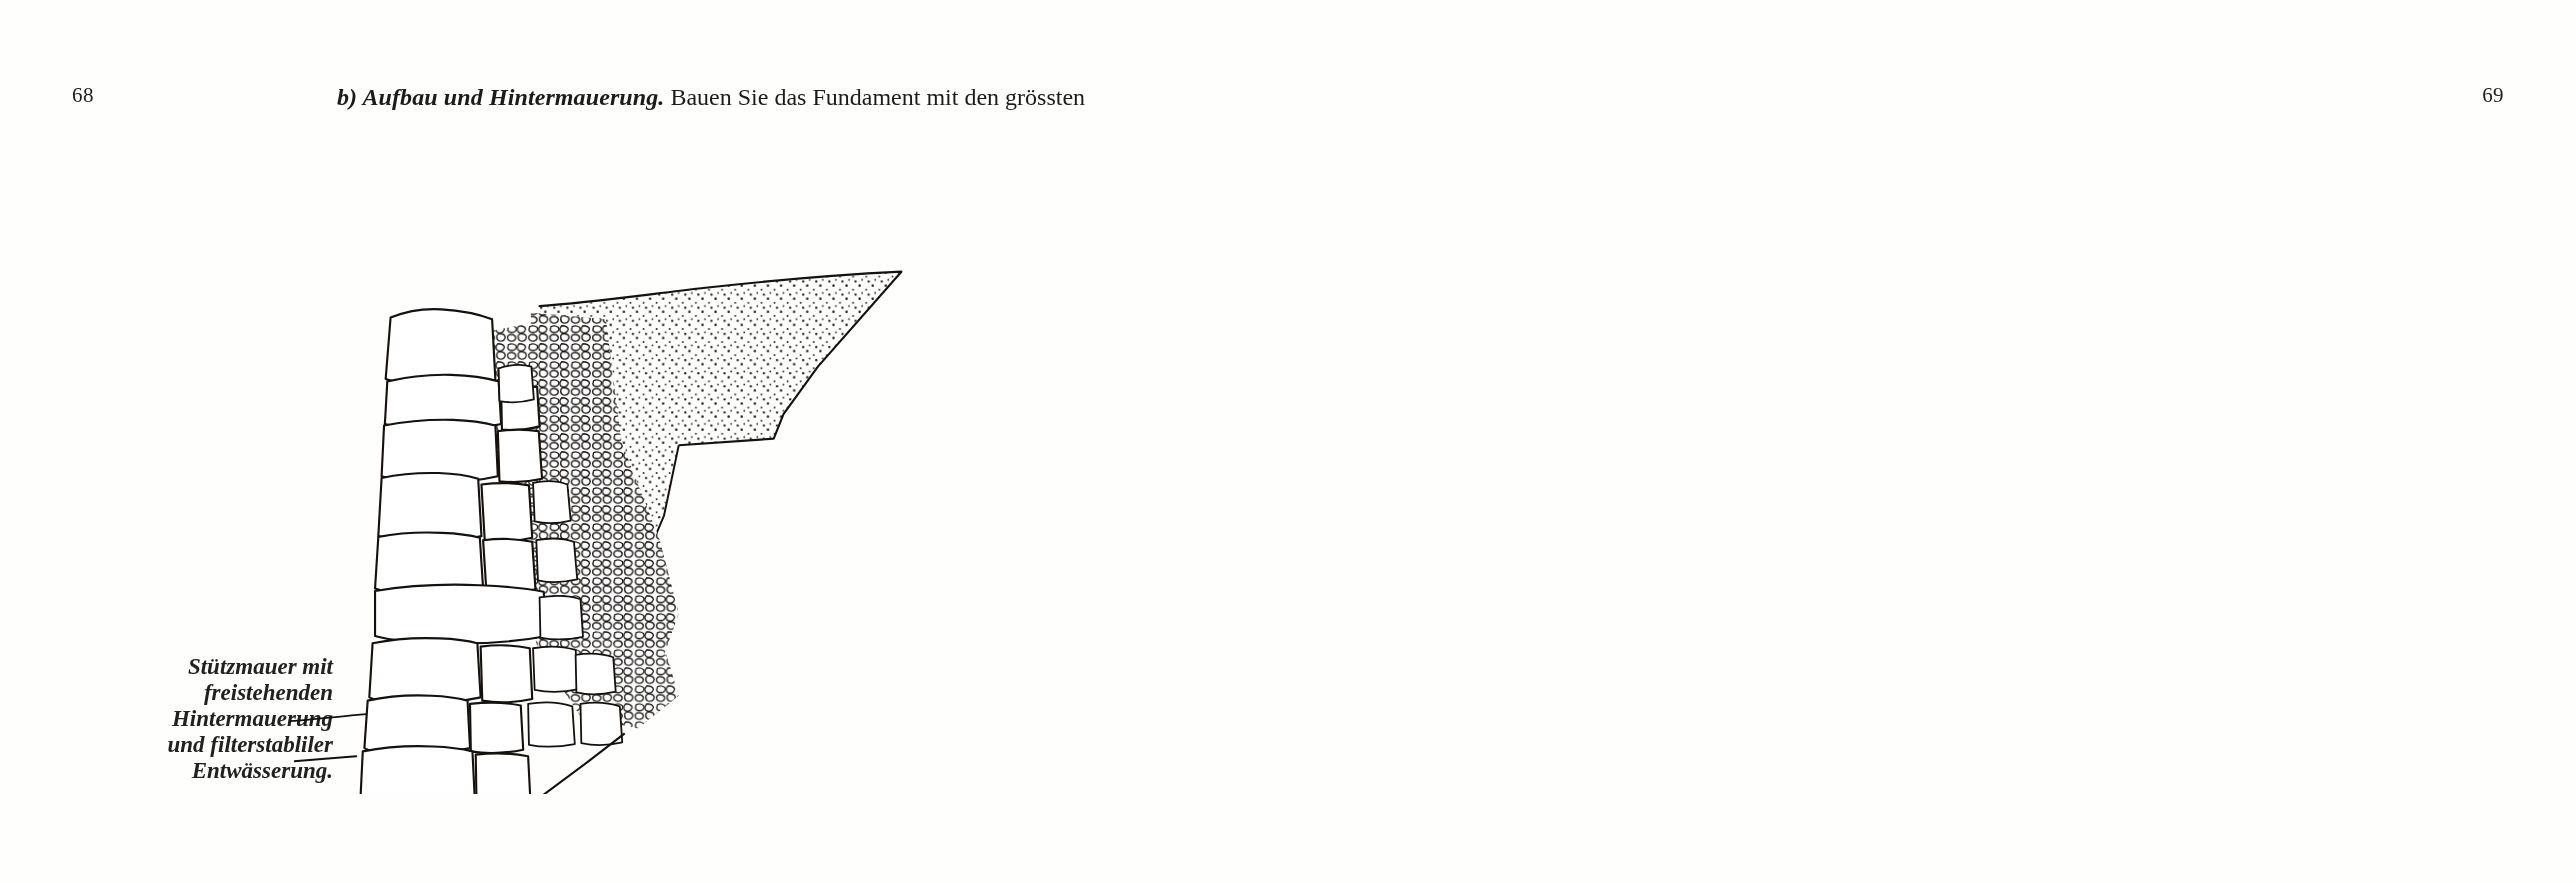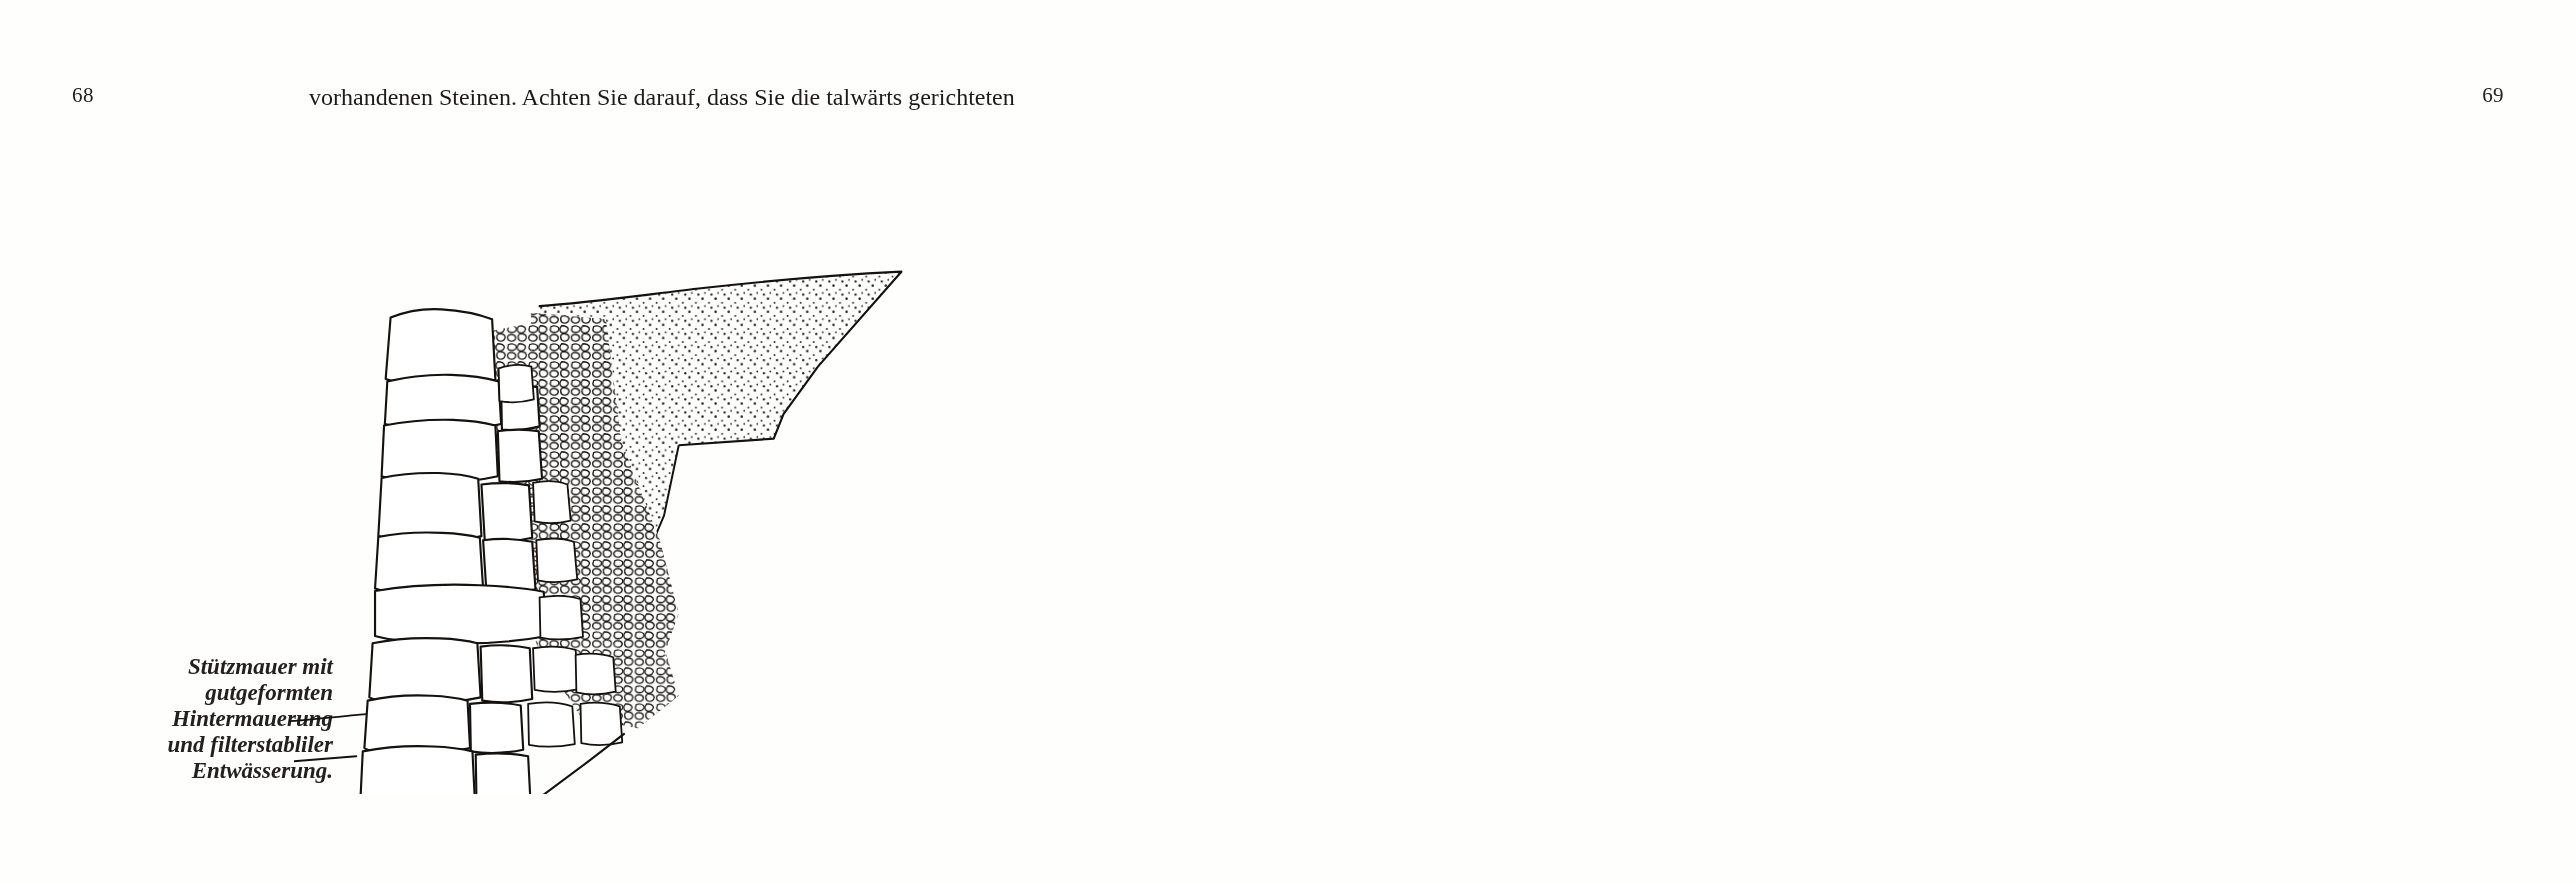--- a/index.html
+++ b/index.html
@@ -113,27 +113,27 @@
 <body>
 
 <div class="spread">
 
   <div class="page page-left">
 
     <div class="folio folio-left">68</div>
 
     <div class="textcol col-left">
       <p class="para">
-        <span class="line">vorhandenen Steinen. Achten Sie darauf, dass Sie die talwärts gerichteten</span>
+        <span class="line" style="padding-left: 28px;"><span class="run-italic">b) Aufbau und Hintermauerung.</span><span> Bauen Sie das Fundament mit den grössten</span></span>
       </p>
     </div>
 
     <div class="caption">
       <span class="cline">Stützmauer mit</span>
-      <span class="cline">gutgeformten</span>
+      <span class="cline">freistehenden</span>
       <span class="cline">Hintermauerung</span>
       <span class="cline">und filterstabliler</span>
       <span class="cline">Entwässerung.</span>
     </div>
 
     <svg class="leader" viewBox="0 0 120 22">
       <path d="M2 16 C 30 14, 58 11, 88 8 L 118 6" fill="none" stroke="#14110f" stroke-width="2.2" stroke-linecap="round"></path>
     </svg>
 
     <div class="figure">

